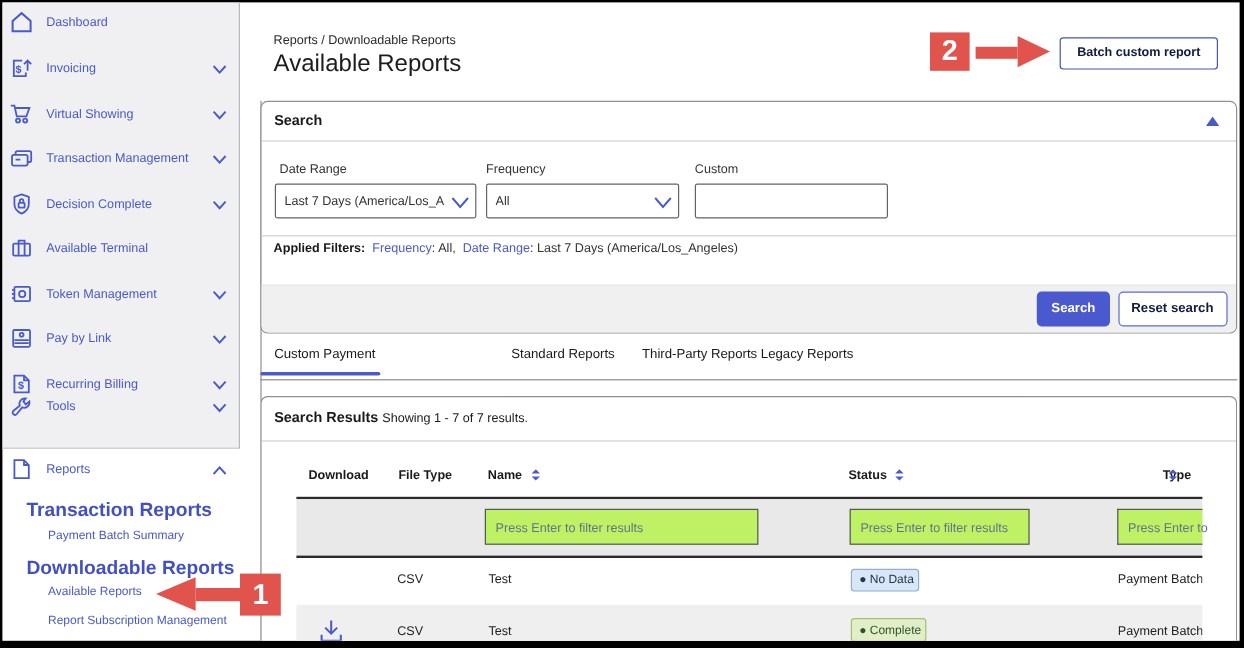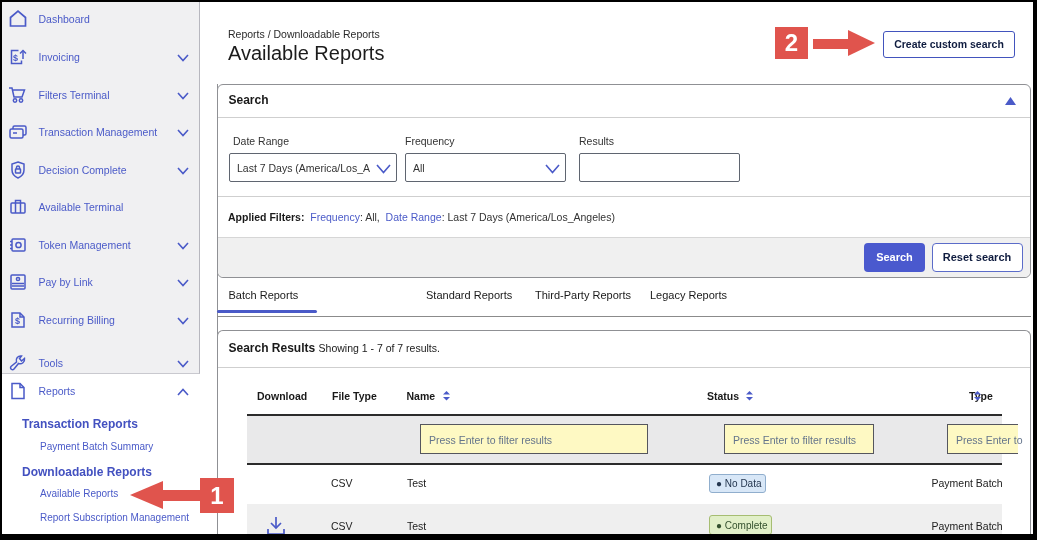--- a/index.html
+++ b/index.html
@@ -8,21 +8,21 @@
 #stage { position:absolute; left:0; top:0; width:1037px; height:540px; background:#000; }
 #inner { position:absolute; left:2px; top:2px; width:1031px; height:532px; background:#fff; overflow:hidden; }
 .abs { position:absolute; }
 
 #sidegray { left:0; top:0; width:198px; height:372px; background:#f0f0f2; border-right:1px solid #b7b7bf; border-bottom:1px solid #c9c9cf; }
 #vline { left:214.5px; top:82px; width:1px; height:450px; background:#8f9094; }
 .navrow { left:0; width:190px; height:20px; }
 .navico { position:absolute; left:6px; top:-1px; }
 .navtxt { position:absolute; left:36.5px; top:3px; font-size:10.5px; color:#4a5ac8; }
 .chev { position:absolute; left:175px; top:6px; }
-.subbold { font-size:12px; font-weight:bold; color:#4351c0; }
+.subbold { font-size:16px; font-weight:bold; color:#4351c0; }
 .sublink { font-size:10px; color:#4a5ac8; }
 
 .crumb { left:226px; top:26px; font-size:10.5px; color:#2a2a2a; }
 .title { left:226px; top:39.5px; font-size:20px; color:#1c1c1c; }
 
 .redbox { background:#e0544d; color:#fff; font-weight:bold; text-align:center; }
 
 .panel { border:1px solid #8f9094; border-radius:6px; background:#fff; }
 #searchpanel { left:214.5px; top:82px; width:814px; height:194px; }
 .phead { position:absolute; left:0; top:0; width:100%; height:33px; border-bottom:1px solid #cfcfcf; }
@@ -36,21 +36,21 @@
 .btn-white { position:absolute; background:#fff; border:1px solid #5b6cc9; border-radius:4px; color:#0f1c3f; font-size:11px; font-weight:bold; text-align:center; }
 
 .tab { position:absolute; top:287px; font-size:11px; color:#1a1a1a; }
 #tabline { left:214.5px; top:307.5px; width:100px; height:3px; background:#4a5ac8; border-radius:2px; }
 #tabsline { left:214.5px; top:314px; width:814px; height:1px; background:#8b8b8b; }
 
 #resultspanel { left:214.5px; top:328px; width:814px; height:204px; border-bottom:none; border-radius:6px 6px 0 0; }
 .colhead { position:absolute; font-size:10.5px; font-weight:bold; color:#1a1a1a; top:387.5px; }
 .darkline { position:absolute; left:245px; width:755px; height:2px; background:#2b2b2b; }
 #filterrow { left:245px; top:414px; width:755px; height:47px; background:#e9e9ea; }
-.finput { position:absolute; top:422px; height:30px; background:#fef9c3; border:1px solid #55565e;margin-left:16px; }
+.finput { position:absolute; top:422px; height:30px; background:#bef264; border:1px solid #55565e; }
 .finput span { position:absolute; left:8px; top:9px; font-size:10.5px; color:#64748b; white-space:nowrap; }
 .cell { position:absolute; font-size:10.5px; color:#222; }
 .pill { position:absolute; font-size:10px; border-radius:3px; white-space:nowrap;text-align:right; }
 </style>
 </head>
 <body>
 <div id="stage">
 <div id="inner">
   <div class="abs" id="sidegray"></div>
   <div class="abs" id="vline"></div>
@@ -78,21 +78,21 @@
           </svg>
         </div>
         <div class="abs navrow" style="top:83.5px;">
           <span class="navico"><svg width="20" height="20" viewBox="0 0 20 20">
               <g fill="none" stroke="#4a5ac8" stroke-width="1.5">
                 <path d="M1 3 H4 L6 12 H14 L16.5 5 H4.5"></path>
                 <circle cx="7" cy="15.5" r="1.7"></circle>
                 <circle cx="13" cy="15.5" r="1.7"></circle>
               </g>
             </svg></span>
-          <span class="navtxt">Filters Terminal</span>
+          <span class="navtxt">Virtual Showing</span>
           <svg class="chev" width="12" height="8">
             <polyline points="1,1 6,6.5 11,1" fill="none" stroke="#4a5ac8" stroke-width="1.6"></polyline>
           </svg>
         </div>
         <div class="abs navrow" style="top:121px;">
           <span class="navico"><svg width="20" height="20" viewBox="0 0 20 20">
               <g fill="none" stroke="#4a5ac8" stroke-width="1.5">
                 <rect x="5" y="4" width="13" height="9" rx="1.5"></rect>
                 <rect x="2" y="7" width="13" height="9" rx="1.5" fill="#f0f0f2"></rect>
                 <path d="M5 11 H9"></path>
@@ -158,21 +158,21 @@
                 <path d="M4 3 H12 L16 7 V17 H4 Z"></path>
                 <path d="M12 3 V7 H16"></path>
               </g>
               <text x="7" y="14" font-size="9" font-weight="bold" fill="#4a5ac8" font-family="Liberation Sans">$</text>
             </svg></span>
           <span class="navtxt">Recurring Billing</span>
           <svg class="chev" width="12" height="8">
             <polyline points="1,1 6,6.5 11,1" fill="none" stroke="#4a5ac8" stroke-width="1.6"></polyline>
           </svg>
         </div>
-        <div class="abs navrow" style="top:352px;padding-left:11px;">
+        <div class="abs navrow" style="top:328px;padding-left:11px;">
           <span class="navico"><svg width="20" height="20" viewBox="0 0 20 20">
               <path d="M16.5 5.5 A4.5 4.5 0 0 1 10.5 10.5 L6 16 A1.8 1.8 0 0 1 3 13.5 L8.5 9 A4.5 4.5 0 0 1 13.5 3 L11.5 5.5 L13.5 8 L16.5 5.5 Z" fill="none" stroke="#4a5ac8" stroke-width="1.5"></path>
             </svg></span>
           <span class="navtxt">Tools</span>
           <svg class="chev" width="12" height="8">
             <polyline points="1,1 6,6.5 11,1" fill="none" stroke="#4a5ac8" stroke-width="1.6"></polyline>
           </svg>
         </div>
         <div class="abs navrow" style="top:380px;">
           <span class="navico"><svg width="20" height="20" viewBox="0 0 20 20">
@@ -192,58 +192,58 @@
         <div class="abs sublink" style="left:38px; top:485.5px;">Available Reports</div>
         <div class="abs sublink" style="left:38px; top:509.5px;">Report Subscription Management</div>
       </div>
 
   <div class="abs crumb">Reports / Downloadable Reports</div>
   <div class="abs title">Available Reports</div>
 
   <div class="abs redbox" style="left:773px; top:25px; width:33px; height:32px; line-height:32px; font-size:24px;">2</div>
   <div class="abs" style="left:811px; top:36.5px; width:35px; height:10px; background:#e0544d;"></div>
   <div class="abs" style="left:846px; top:28px; width:0; height:0; border-top:13.5px solid transparent; border-bottom:13.5px solid transparent; border-left:27px solid #e0544d;"></div>
-  <div class="abs btn-white" style="left:881px; top:29px; width:132px; height:27px; line-height:24px; border:1.5px solid #4254bd; border-radius:3px; font-size:10.5px;">Create custom search</div>
+  <div class="abs btn-white" style="left:881px; top:29px; width:132px; height:27px; line-height:24px; border:1.5px solid #4254bd; border-radius:3px; font-size:10.5px;">Batch custom report</div>
 
   <div class="abs panel" id="searchpanel">
     <div class="phead">
           <b>Search</b>
       <svg style="position:absolute; right:14px; top:12px;" width="11" height="8">
             <polygon points="5.5,0 11,8 0,8" fill="#4a5ac8"></polygon>
           </svg>
     </div>
     <div class="lbl" style="left:15.5px; top:50px;">Date Range</div>
     <div class="lbl" style="left:187.5px; top:50px;">Frequency</div>
-    <div class="lbl" style="left:361.5px; top:50px;">Results</div>
+    <div class="lbl" style="left:361.5px; top:50px;">Custom</div>
     <div class="field" style="left:11.5px; top:67.5px; width:168px;text-decoration:underline;">
       <div class="tx" style="width:134px;">Last 7 Days (America/Los_A</div>
       <svg class="fchev" width="15" height="10">
             <polyline points="1,1 7.5,8.5 14,1" fill="none" stroke="#4a5ac8" stroke-width="1.6"></polyline>
           </svg>
     </div>
     <div class="field" style="left:187.5px; top:67.5px; width:161px;">
       <div class="tx">All</div>
       <svg class="fchev" width="15" height="10">
             <polyline points="1,1 7.5,8.5 14,1" fill="none" stroke="#4a5ac8" stroke-width="1.6"></polyline>
           </svg>
     </div>
     <div class="field" style="left:361.5px; top:67.5px; width:161px;"></div>
     <div style="position:absolute; left:0; top:111px; width:100%; height:1px; background:#cfcfcf;"></div>
-    <div style="position:absolute; left:10.5px; top:126px; font-size:10.5px; color:#333;"><b style="color:#1a1a1a;">Applied Filters:</b>&nbsp; <span style="color:#4a5ac8;">Frequency</span>: All,&nbsp; <span style="color:#4a5ac8;">Date Range</span>: Last 7 Days (America/Los_Angeles)</div>
+    <div style="position:absolute; left:10.5px; top:116px; font-size:10.5px; color:#333;"><b style="color:#1a1a1a;">Applied Filters:</b>&nbsp; <span style="color:#4a5ac8;">Frequency</span>: All,&nbsp; <span style="color:#4a5ac8;">Date Range</span>: Last 7 Days (America/Los_Angeles)</div>
     <div class="gfoot">
       <div class="btn-blue" style="left:646.5px; top:4.5px; width:61px; height:29px; line-height:29px;">Search</div>
       <div class="btn-white" style="left:714px; top:4.5px; width:91px; height:29px; line-height:27px;">Reset search</div>
     </div>
   </div>
 
-  <div class="tab" style="left:226.5px;">Batch Reports</div>
+  <div class="tab" style="left:226.5px;">Custom Payment</div>
   <div class="tab" style="left:327px;margin-top:47px;">Classic Reports</div>
   <div class="tab" style="left:424px;">Standard Reports</div>
   <div class="tab" style="left:533px;">Third-Party Reports</div>
-  <div class="tab" style="left:648px;">Legacy Reports</div>
+  <div class="tab" style="left:632px;">Legacy Reports</div>
   <div class="abs" id="tabline"></div>
 
   <div class="abs panel" id="resultspanel"></div>
   <div class="abs" style="left:226.5px; top:339px; font-size:12px; color:#1a1a1a;"><b>Search Results</b> <span style="font-size:10.5px;">Showing 1 - 7 of 7 results.</span></div>
   <div class="abs" style="left:215.5px; top:365px; width:812px; height:1px; background:#cfcfcf;"></div>
   <div class="colhead" style="left:255px;">Download</div>
   <div class="colhead" style="left:330px;">File Type</div>
   <div class="colhead" style="left:404.5px;">Name</div>
   <div class="colhead" style="left:705px;">Status</div>
   <div class="colhead" style="left:939px;margin-left:28px;">Type</div>

